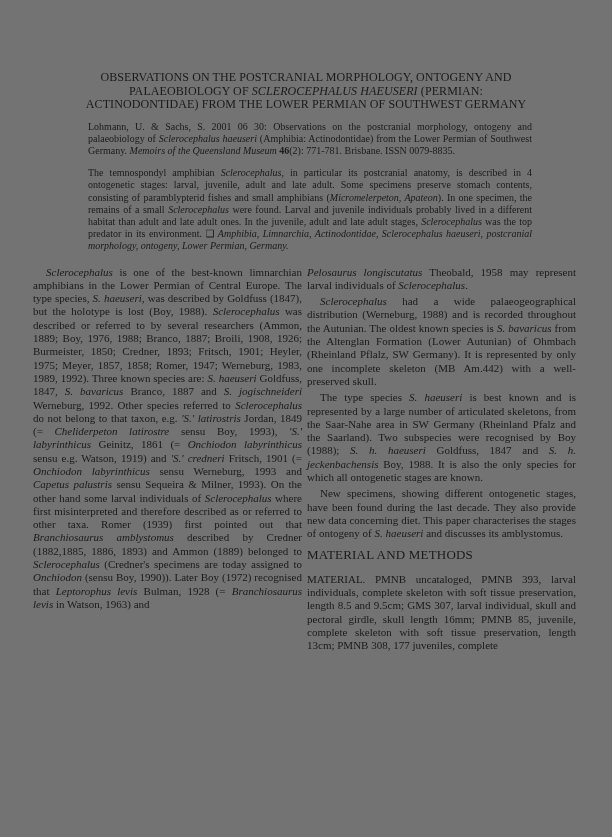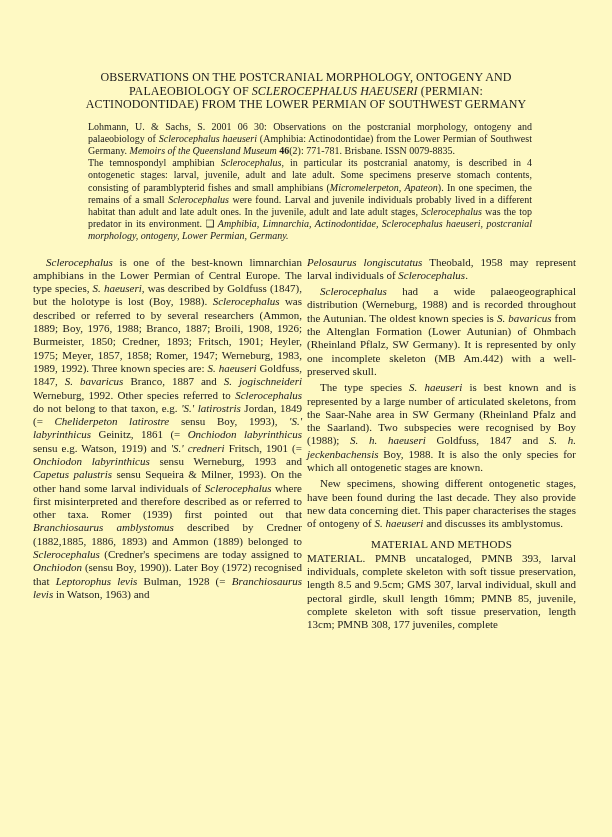--- a/index.html
+++ b/index.html
@@ -1,21 +1,21 @@
 <!DOCTYPE html>
 <html><head>
 <meta charset="utf-8">
 <style>
   html, body { margin: 0; padding: 0; background: #e8e8e8; }
   .page {
     position: relative;
     width: 612px;
     height: 837px;
     margin: 0 auto;
-    background: #fef9c3;
+    background: #737373;
     color: #1a1a1a;
     font-family: "Liberation Serif", "DejaVu Serif", serif;
     overflow: hidden;
     box-sizing: border-box;
     padding-top: 71px;
   }
   .title-block {
     width: 548px;
     margin: 0 auto;
     text-align: center;
@@ -29,39 +29,39 @@
     margin-top: 17px;
     letter-spacing: 0.3px;
   }
   .front-block {
     margin: 0 80px 0 88px;
     font-size: 10px;
     line-height: 12.2px;
     text-align: justify;
   }
   .citation { margin-top: 9px; }
-  .abstract { }
+  .abstract { margin-top: 10px; }
   .affiliation { margin-top: 10px; font-style: italic; }
   .columns {
     display: flex;
     margin: 13px 31px 0 33px;
     gap: 5px;
   }
   .col {
     width: 269px;
     font-size: 11px;
     line-height: 13.3px;
     text-align: justify;
   }
   .col p { margin: 0 0 3px 0; }
   .col p.indent { text-indent: 13px; }
   .section-heading {
-    text-align: center;
-    font-size: 11px;
-    margin: 8px 0 0 0;
+    text-align: left;
+    font-size: 13px;
+    margin: 8px 0 11px 0;
     letter-spacing: 0.2px;
   }
 </style>
 </head>
 <body>
 
 <div class="page">
 
   <div class="title-block">
     <div><span>OBSERVATIONS ON THE POSTCRANIAL MORPHOLOGY, ONTOGENY AND</span></div>

